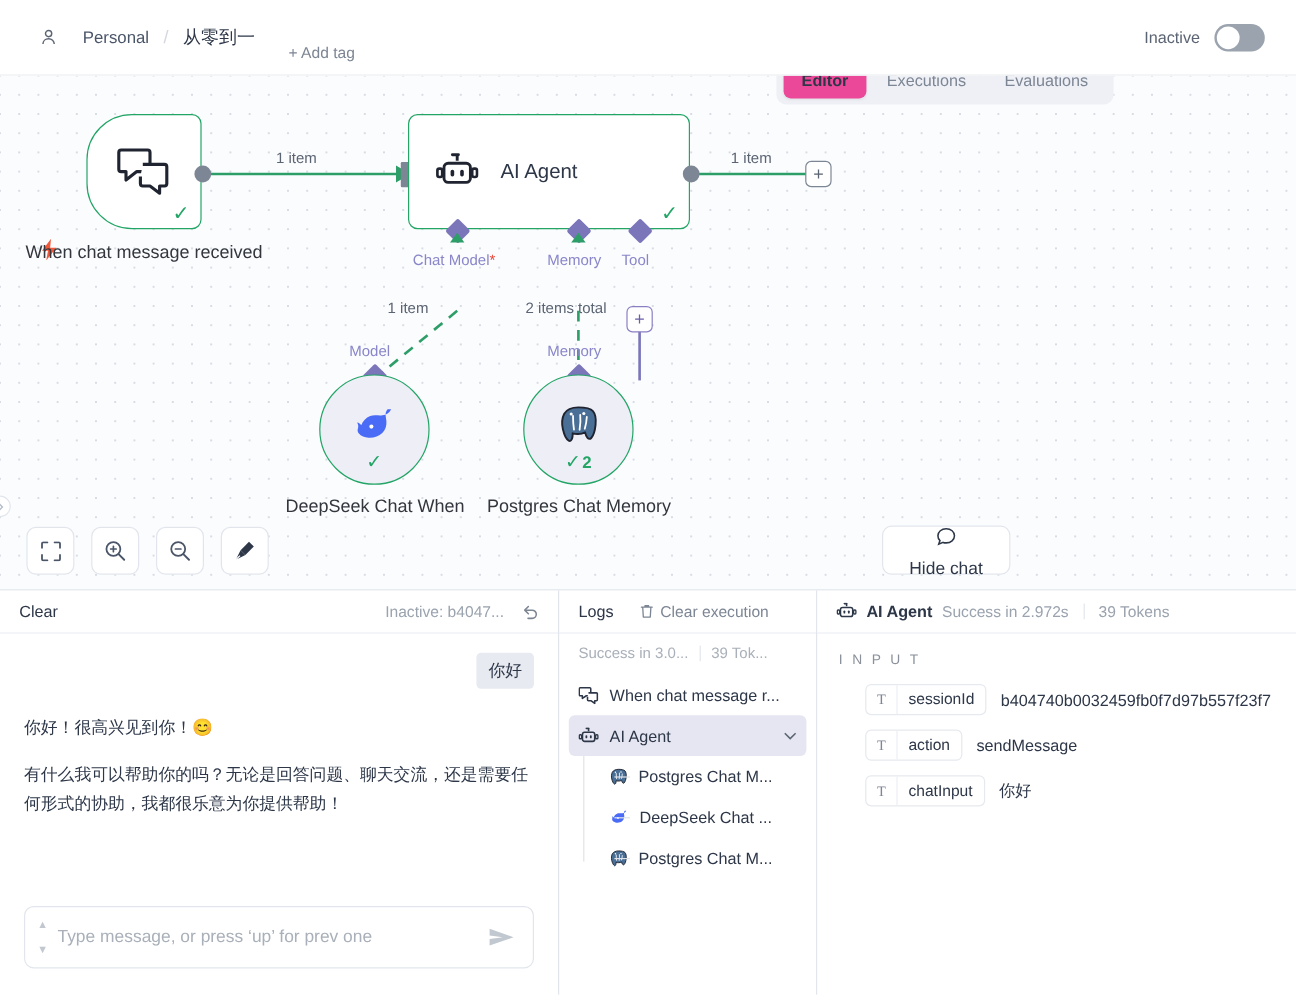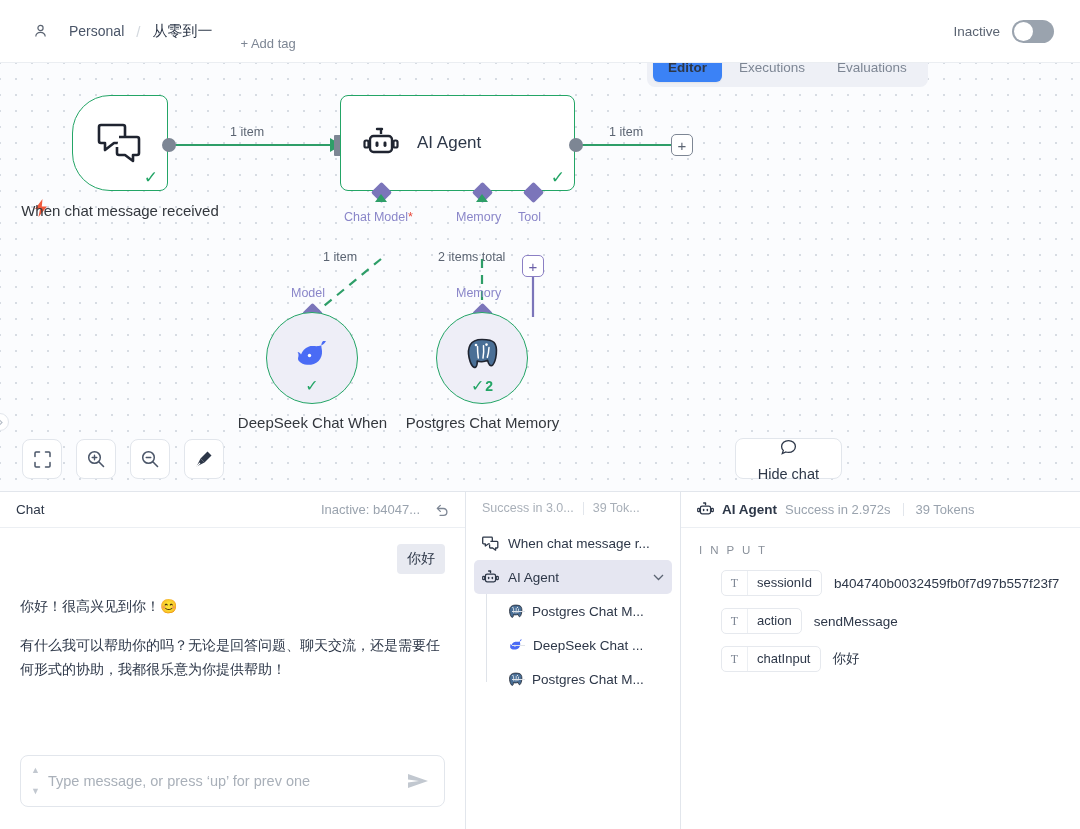--- a/index.html
+++ b/index.html
@@ -61,21 +61,21 @@
     position: absolute; left: 647px; top: -15px;
     background: #eef0f6; border-radius: 8px;
     padding: 5px 6px; display: flex; gap: 2px;
     z-index: 20;
   }
   .tab {
     font-size: 13.5px; color: #7d8694;
     padding: 7px 15px; border-radius: 6px; cursor: pointer;
     white-space: nowrap;
   }
-  .tab.active { background: #3b82f6; color: #2d3748; font-weight: 600;
+  .tab.active { background: #ec4899; color: #2d3748; font-weight: 600;
     box-shadow: 0 1px 2px rgba(0,0,0,.06); }
 
   
   .node-trigger {
     position: absolute; left: 72px; top: 32px;
     width: 96px; height: 96px;
     background: #fff;
     border: 1.6px solid #23a566;
     border-radius: 38px 8px 8px 38px;
     display: flex; align-items: center; justify-content: center;
@@ -440,21 +440,21 @@
         </svg>
     </span>
     <span>Hide chat</span>
   </div>
 </div>
 
 <div class="bottom">
 
   <div class="panel-chat">
     <div class="panel-head">
-      <span class="title">Chat</span>
+      <span class="title">Clear</span>
       <span class="session">Inactive: b4047...</span>
       <span class="reset-icon">
         <svg width="15" height="14" viewBox="0 0 15 14">
             <path d="M4 5.5H9.5a3.4 3.4 0 0 1 0 6.8H6" fill="none" stroke="#7d8694" stroke-width="1.3" stroke-linecap="round"></path>
             <path d="M6.3 2.4 3.3 5.4l3 3" fill="none" stroke="#7d8694" stroke-width="1.3" stroke-linecap="round" stroke-linejoin="round"></path>
           </svg>
       </span>
     </div>
     <div class="chat-body">
       <div class="msg-user">
@@ -475,20 +475,31 @@
         <span class="send-icon">
           <svg width="24" height="18" viewBox="0 0 24 18">
               <path d="M2 2 L22 9 L2 16 L2 10.5 L13 9 L2 7.5 Z" fill="#c2c8d0"></path>
             </svg>
         </span>
       </div>
     </div>
   </div>
 
   <div class="panel-logs">
+    <div class="panel-head">
+      <span class="title">Logs</span>
+      <span class="clear-exec">
+        <span>
+          <svg width="12" height="13" viewBox="0 0 12 13">
+              <path d="M1.5 3h9M4.5 3V1.8h3V3M2.6 3l.5 8.2h5.8L9.4 3" fill="none" stroke="#7d8694" stroke-width="1.1" stroke-linecap="round" stroke-linejoin="round"></path>
+            </svg>
+        </span>
+        <span>Clear execution</span>
+      </span>
+    </div>
     <div class="logs-sub">
       <span>Success in 3.0...</span>
       <span class="divider"></span>
       <span>39 Tok...</span>
     </div>
     <div class="log-tree">
 
       <div class="log-row">
         <span>
           <svg width="17" height="15" viewBox="0 0 17 15">

